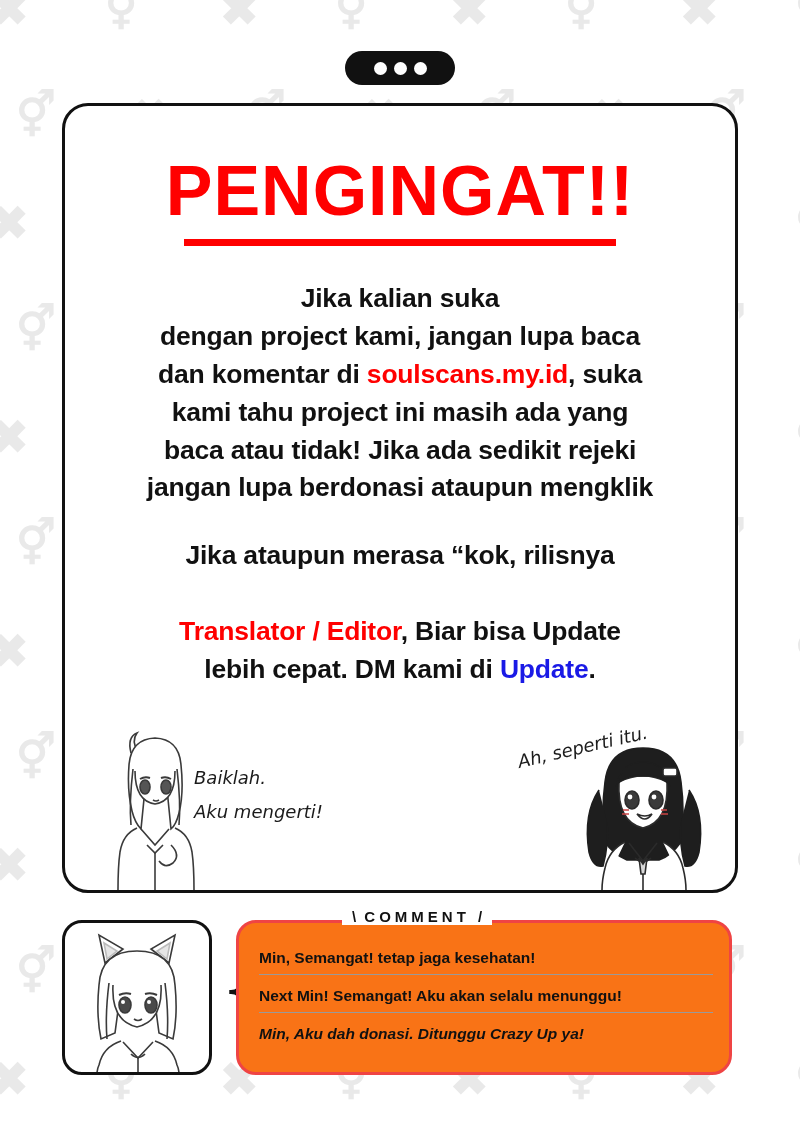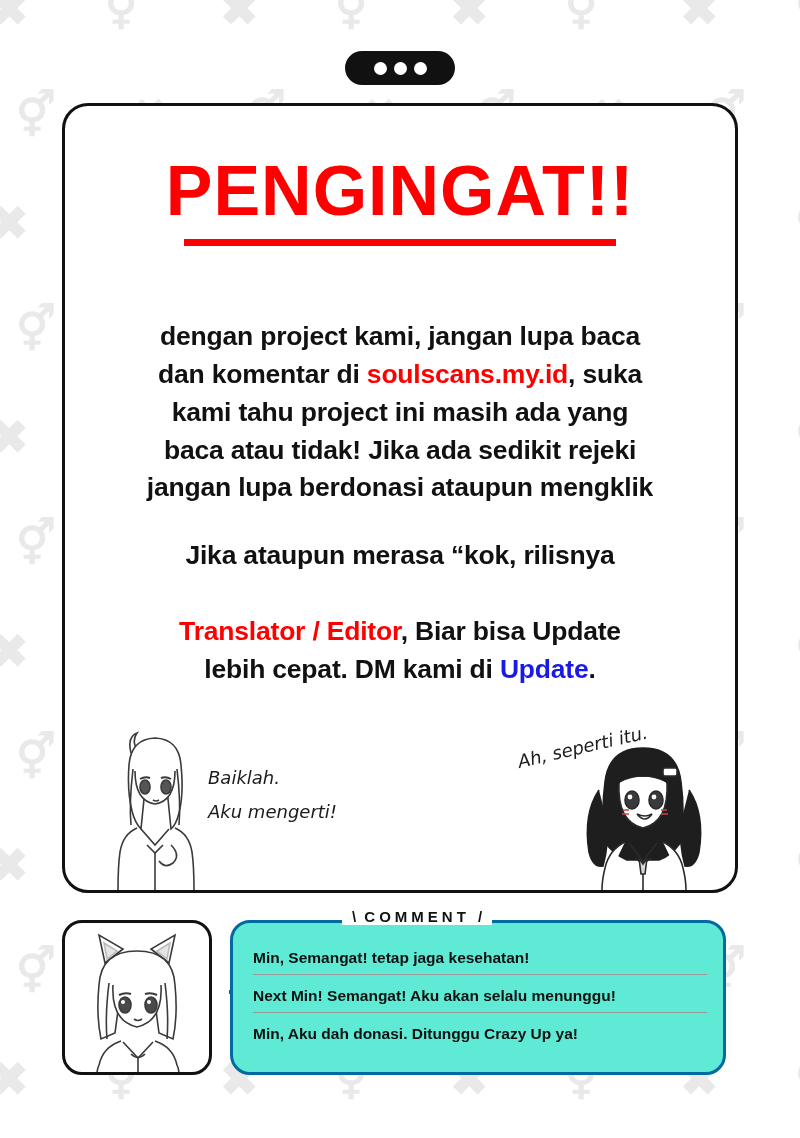--- a/index.html
+++ b/index.html
@@ -105,21 +105,21 @@
   }
   #char-left {
     position: absolute;
     left: 18px;
     bottom: 0px;
     width: 150px;
     height: 165px;
   }
   #char-left-lines {
     position: absolute;
-    left: 143px;
+    left: 129px;
     bottom: 62px;
     line-height: 1.85;
   }
   #char-right {
     position: absolute;
     right: 10px;
     bottom: 0px;
     width: 160px;
     height: 160px;
   }
@@ -147,27 +147,27 @@
     width: 150px;
     height: 155px;
     border: 3px solid #111111;
     border-radius: 20px;
     background: #ffffff;
     box-sizing: border-box;
     overflow: hidden;
   }
   #comment-box {
     position: absolute;
-    left: 168px;
+    left: 174px;
     top: 8px;
     width: 496px;
     height: 155px;
-    border: 3px solid #0369a1;
+    border: 3px solid #ef4444;
     border-radius: 20px;
-    background: #5eead4;
+    background: #f97316;
     box-sizing: border-box;
     padding: 26px 16px 0 20px;
   }
   #comment-label {
     position: absolute;
     left: 280px;
     top: -4px;
     background: #ffffff;
     padding: 0 10px;
     font-size: 15px;
@@ -179,21 +179,21 @@
   #comment-label .slash { letter-spacing: 0; }
   .comment-line {
     font-size: 15.5px;
     font-weight: bold;
     color: #111111;
     border-bottom: 1.5px solid #9a9a9a;
     padding-bottom: 7px;
     margin-bottom: 12px;
     white-space: nowrap;
   }
-  .comment-line:last-child { border-bottom: none; }
+  .comment-line:last-child { border-bottom: none; font-style: italic; }
   #comment-bracket {
     position: absolute;
     left: 160px;
     top: 44px;
     font-size: 58px;
     color: #111111;
     font-family: "DejaVu Sans", sans-serif;
   }
 </style>
 </head>
@@ -290,21 +290,21 @@
   <div class="dot"></div>
   <div class="dot"></div>
 </div>
 
 <div id="notice-panel">
 
   <div id="title">PENGINGAT!!</div>
   <div id="title-underline"></div>
 
   <div id="body-text">
-    <br>
+    <span>Jika kalian suka</span><br>
     <span>dengan project kami, jangan lupa baca</span><br>
     <span>dan komentar di</span>
     <span class="red">soulscans.my.id</span><span>, suka</span><br>
     <span>kami tahu project ini masih ada yang</span><br>
     <span>baca atau tidak! Jika ada sedikit rejeki</span><br>
     <span>jangan lupa berdonasi ataupun mengklik</span><br>
 
     <span class="para2">
       <span>Jika ataupun merasa “kok, rilisnya</span><br>
       <br>

